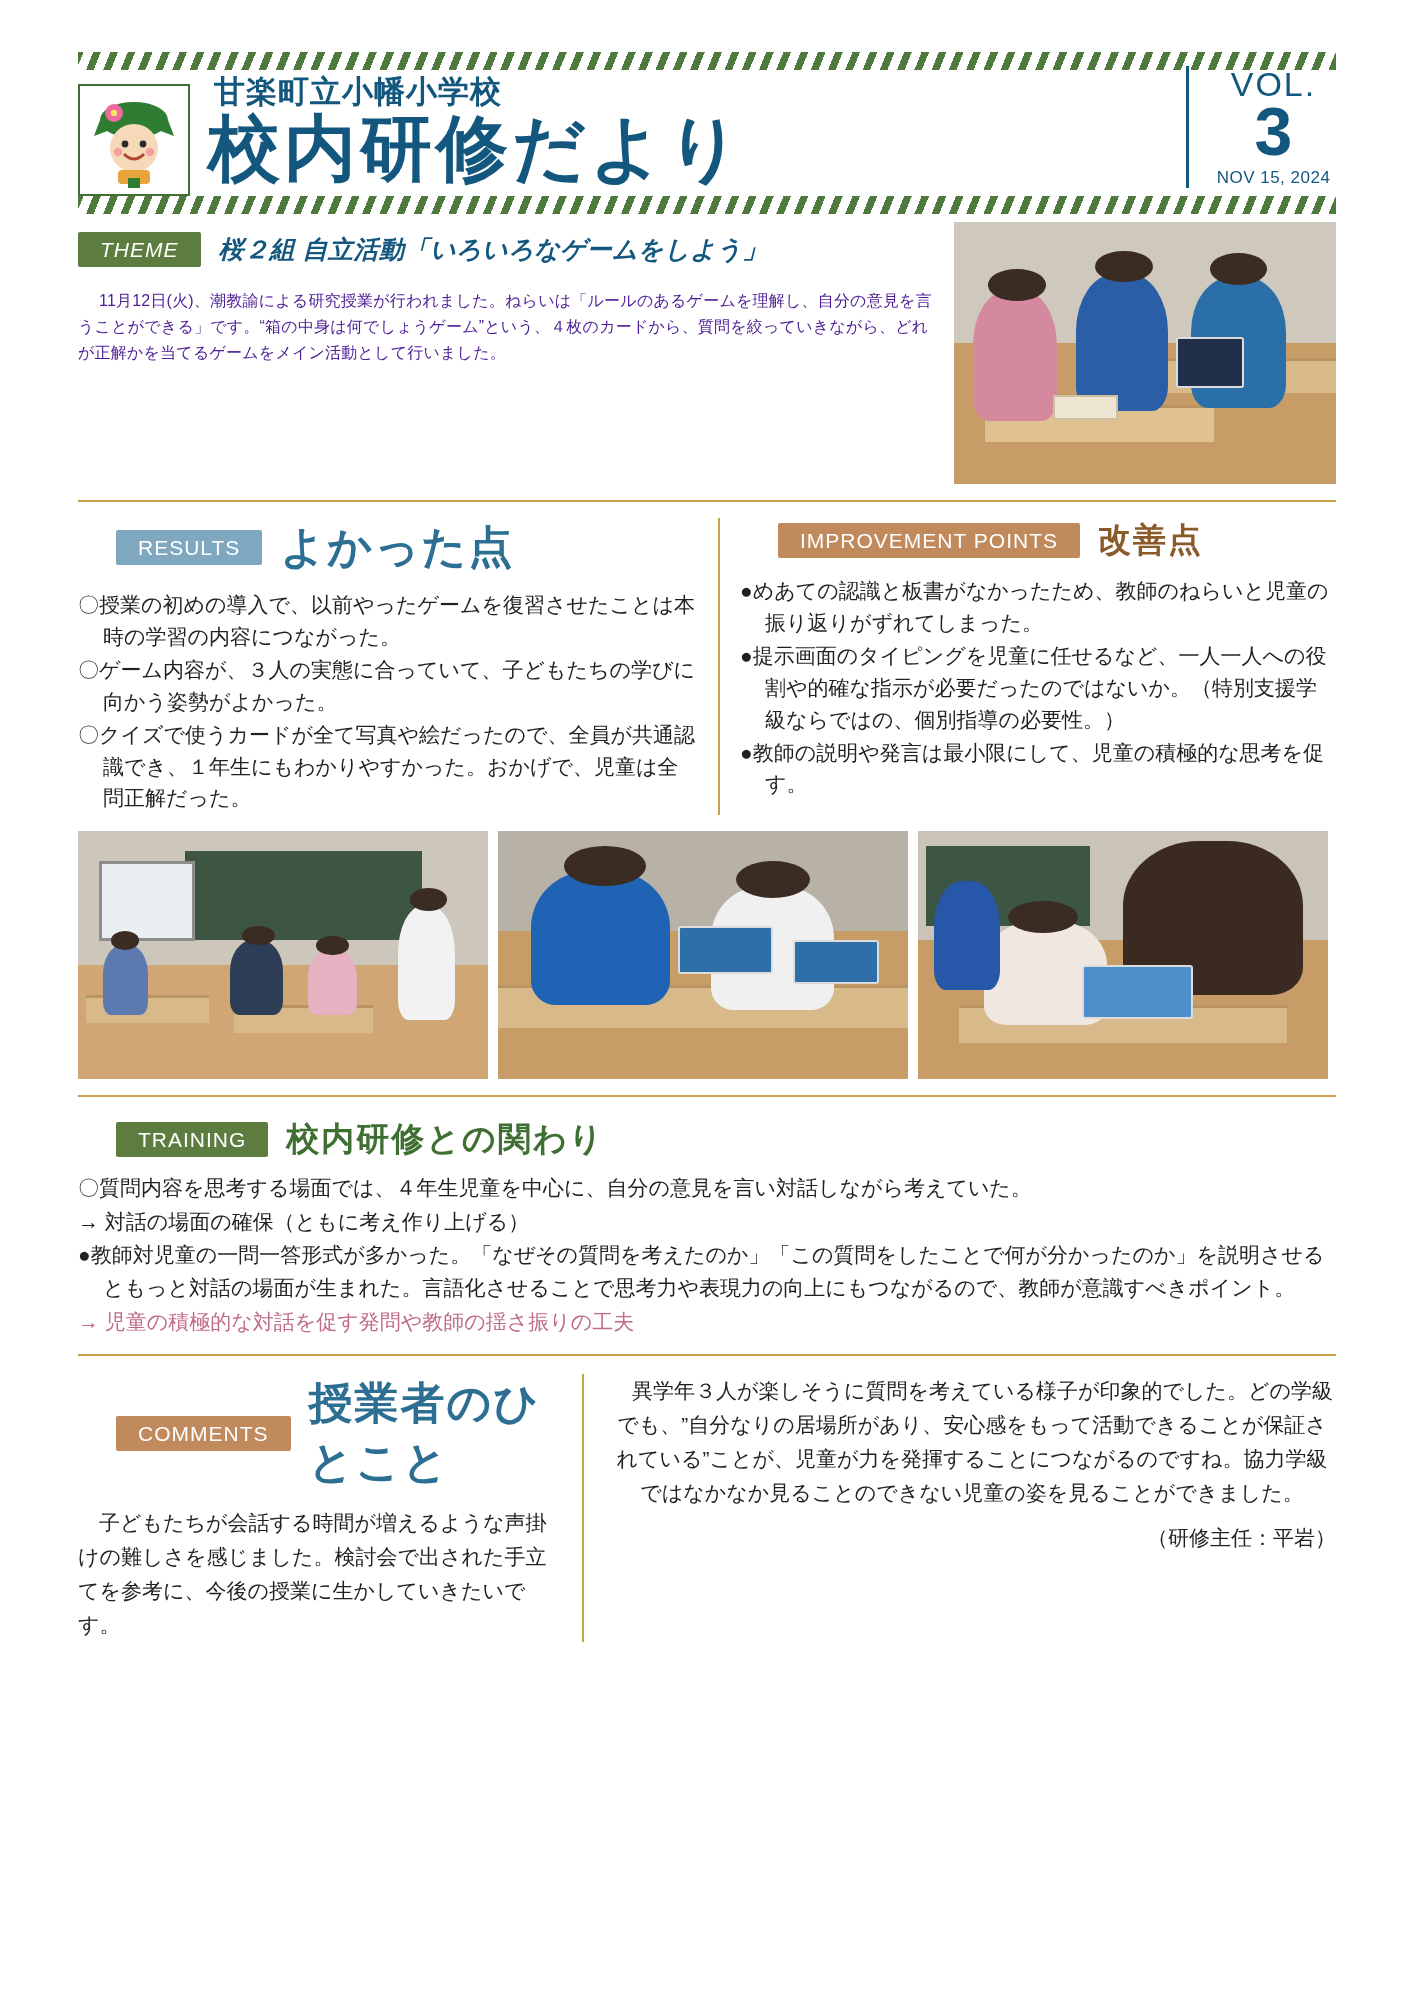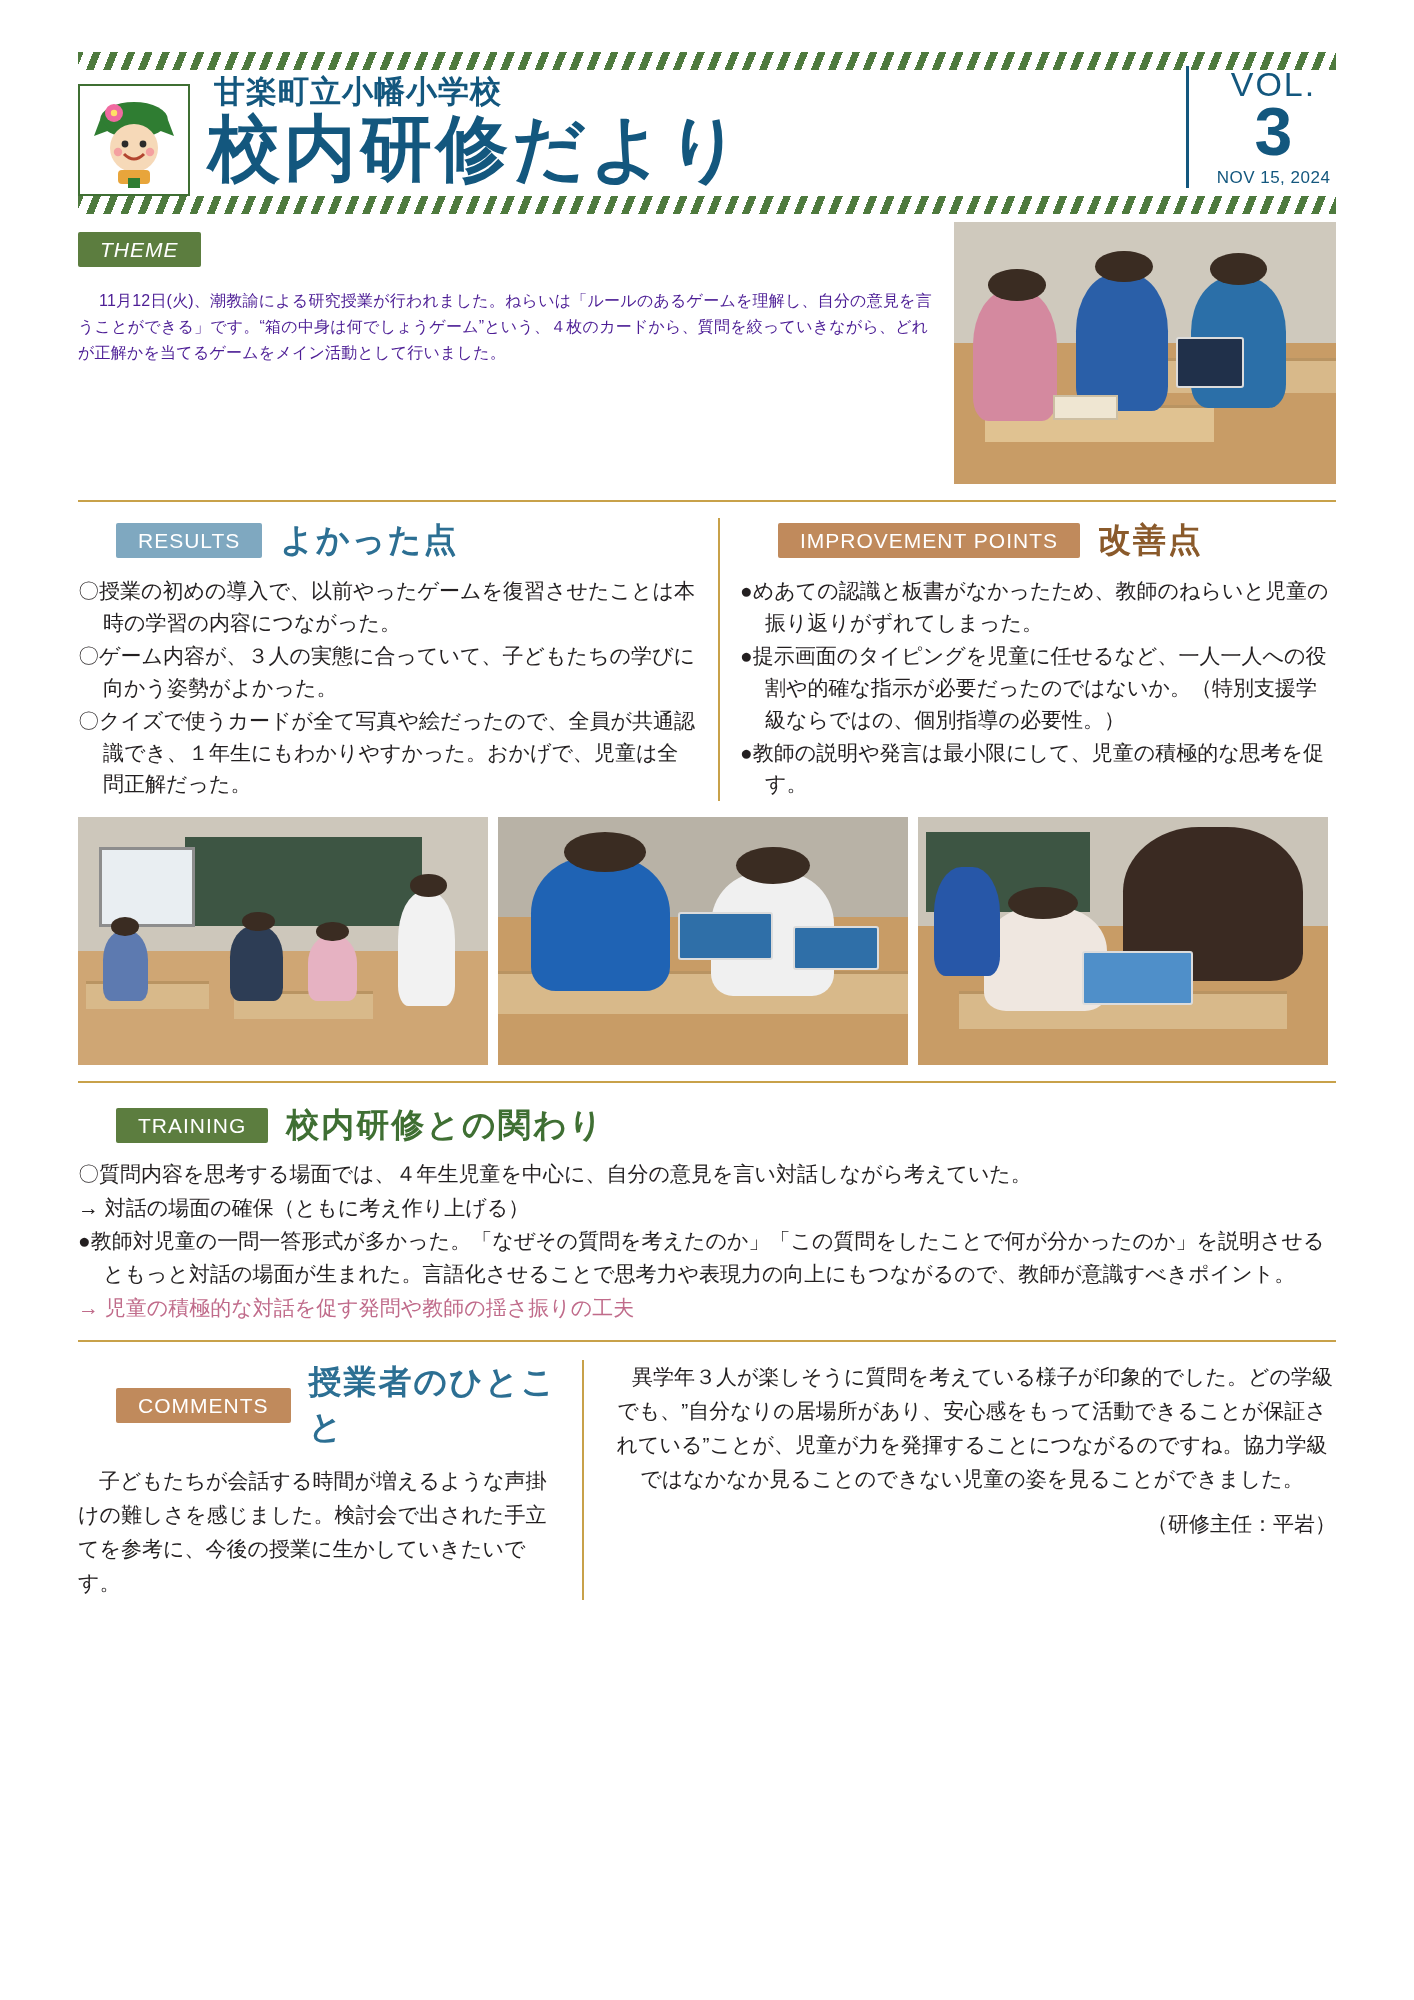--- a/index.html
+++ b/index.html
@@ -136,21 +136,21 @@
   .chip-training { background: #5c7d3f; }
   .chip-comments { background: #c08a5c; }
 
   .sec-heading-line {
     display: flex;
     align-items: center;
     gap: 18px;
     padding-left: 38px;
   }
   .sec-title-blue {
-    font-size: 33px;
+    font-size: 44px;
     font-weight: bold;
     color: #2c6f93;
     letter-spacing: 2px;
   }
   .sec-title-brown {
     font-size: 33px;
     font-weight: bold;
     color: #8a5a2b;
     letter-spacing: 2px;
   }
@@ -342,20 +342,21 @@
       </div>
     </div>
 
     <div class="stripe"></div>
   </div>
 
   <div class="theme-block">
     <div class="theme-left">
       <div class="theme-head">
         <span class="chip chip-theme">THEME</span>
+        <span class="theme-title">桜２組 自立活動「いろいろなゲームをしよう」</span>
       </div>
       <div class="theme-body">11月12日(火)、潮教諭による研究授業が行われました。ねらいは「ルールのあるゲームを理解し、自分の意見を言うことができる」です。“箱の中身は何でしょうゲーム”という、４枚のカードから、質問を絞っていきながら、どれが正解かを当てるゲームをメイン活動として行いました。</div>
     </div>
 
     <div class="photo photo-theme">
       <div class="ph-room">
         <div class="ph-wall" style="height:46%;background:#cfc9bd;"></div>
         <div class="ph-floor" style="height:54%;background:#c89c66;"></div>
         <div class="ph-desk" style="left:46%;top:52%;width:54%;height:12%;"></div>
         <div class="ph-desk" style="left:8%;top:70%;width:60%;height:13%;background:#e0c291;"></div>

